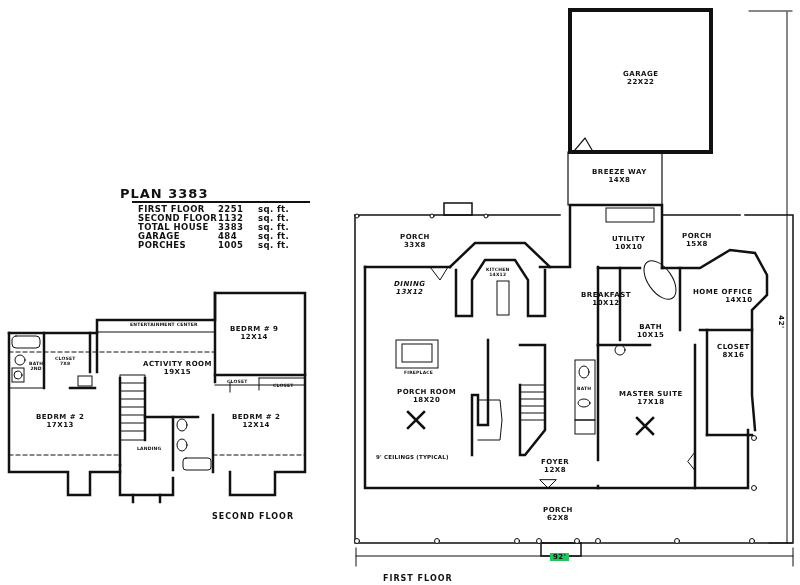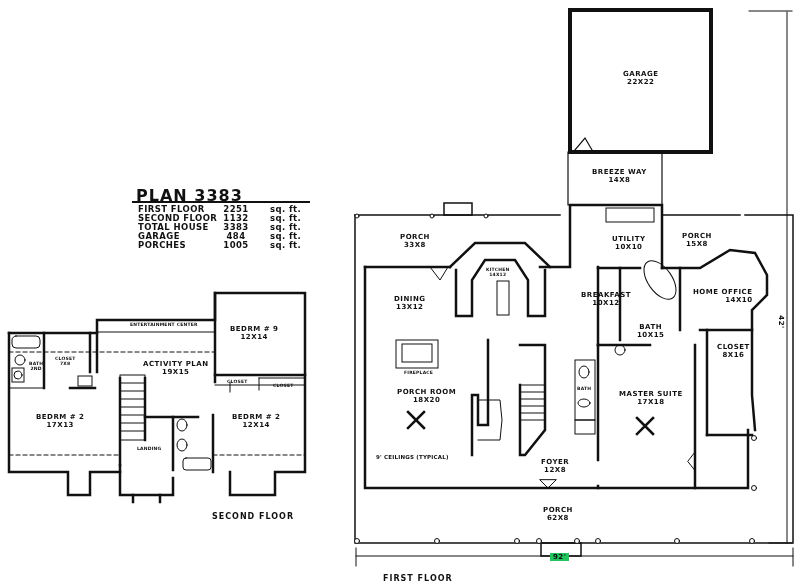--- a/index.html
+++ b/index.html
@@ -3,28 +3,28 @@
 <meta charset="utf-8">
 <style>
   html, body { margin:0; padding:0; background:#fff; }
   body { width:800px; height:585px; position:relative; overflow:hidden;
          font-family:"DejaVu Sans Mono", monospace; color:#111; }
   .lbl { position:absolute; font-family:"DejaVu Sans", sans-serif; font-weight:bold;
          font-size:7px; text-align:center; line-height:8px; letter-spacing:0.5px; white-space:nowrap; }
   .lbl .dim { display:block; }
   .tiny { font-size:4.5px; line-height:5px; letter-spacing:0.2px; }
   svg { position:absolute; left:0; top:0; }
-  .plan-title { position:absolute; left:136px; top:186px; font-family:"DejaVu Sans", sans-serif;
-                font-weight:bold; font-size:16px; letter-spacing:1px; }
+  .plan-title { position:absolute; left:120px; top:186px; font-family:"DejaVu Sans", sans-serif;
+                font-weight:bold; font-size:13px; letter-spacing:1px; }
   .plan-rule { position:absolute; left:132px; top:201px; width:178px; height:2px; background:#111; }
   .stats { position:absolute; left:138px; top:205px; font-family:"DejaVu Sans", sans-serif;
            font-weight:bold; font-size:8.5px; line-height:9px; letter-spacing:0.4px; }
   .stats .row { display:flex; }
   .stats .k { width:80px; }
-  .stats .v { width:36px; text-align:center; padding-right:16px; }
+  .stats .v { width:36px; text-align:left; padding-right:4px; }
   .caption { position:absolute; font-family:"DejaVu Sans", sans-serif; font-weight:bold;
              font-size:8px; letter-spacing:1px; }
 </style>
 </head>
 <body>
 
 <div class="plan-title">PLAN 3383</div>
 <div class="plan-rule"></div>
 <div class="stats">
   <div class="row">
@@ -202,21 +202,21 @@
       <line x1="769" y1="543" x2="792" y2="543"></line>
     </g>
   </g>
 </svg>
 
 <div class="lbl" style="left:230px;top:325px;">
   <span>BEDRM # 9</span>
   <span class="dim">12X14</span>
 </div>
 <div class="lbl" style="left:143px;top:360px;">
-  <span>ACTIVITY PLAN</span>
+  <span>ACTIVITY ROOM</span>
   <span class="dim">19X15</span>
 </div>
 <div class="lbl" style="left:36px;top:413px;">
   <span>BEDRM # 2</span>
   <span class="dim">17X13</span>
 </div>
 <div class="lbl" style="left:232px;top:413px;">
   <span>BEDRM # 2</span>
   <span class="dim">12X14</span>
 </div>
@@ -251,21 +251,21 @@
   <span class="dim">14X12</span>
 </div>
 <div class="lbl" style="left:612px;top:235px;">
   <span>UTILITY</span>
   <span class="dim">10X10</span>
 </div>
 <div class="lbl" style="left:682px;top:232px;">
   <span>PORCH</span>
   <span class="dim">15X8</span>
 </div>
-<div class="lbl" style="left:394px;top:295px;">
+<div class="lbl" style="left:394px;top:280px;font-style:italic;">
   <span>DINING</span>
   <span class="dim">13X12</span>
 </div>
 <div class="lbl" style="left:556px;top:291px;margin-left:25px;">
   <span>BREAKFAST</span>
   <span class="dim">10X12</span>
 </div>
 <div class="lbl" style="left:693px;top:288px;text-align:right;">
   <span>HOME OFFICE</span>
   <span class="dim">14X10</span>

